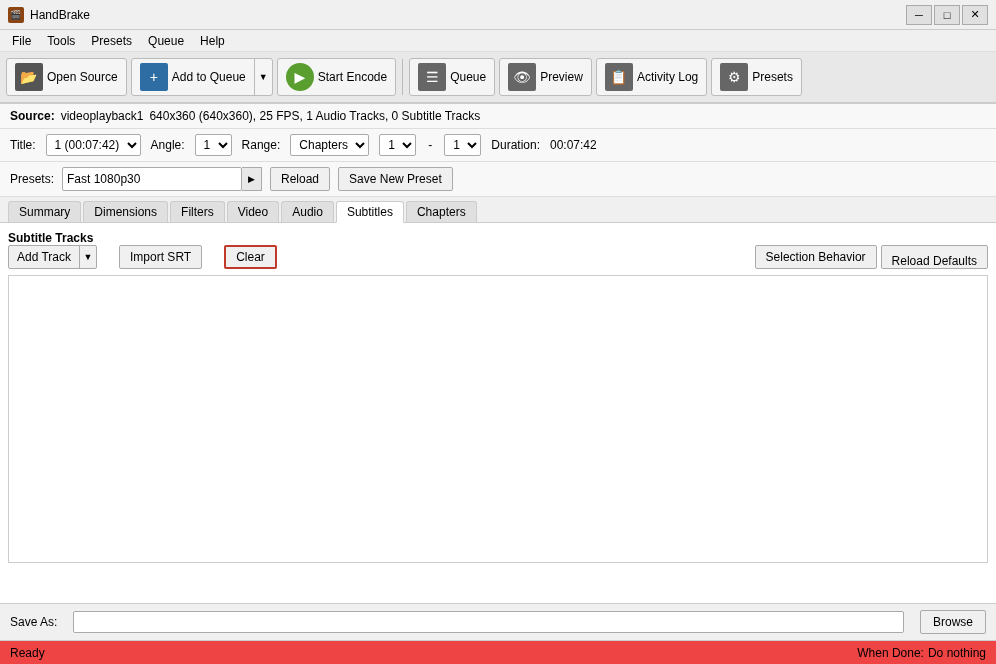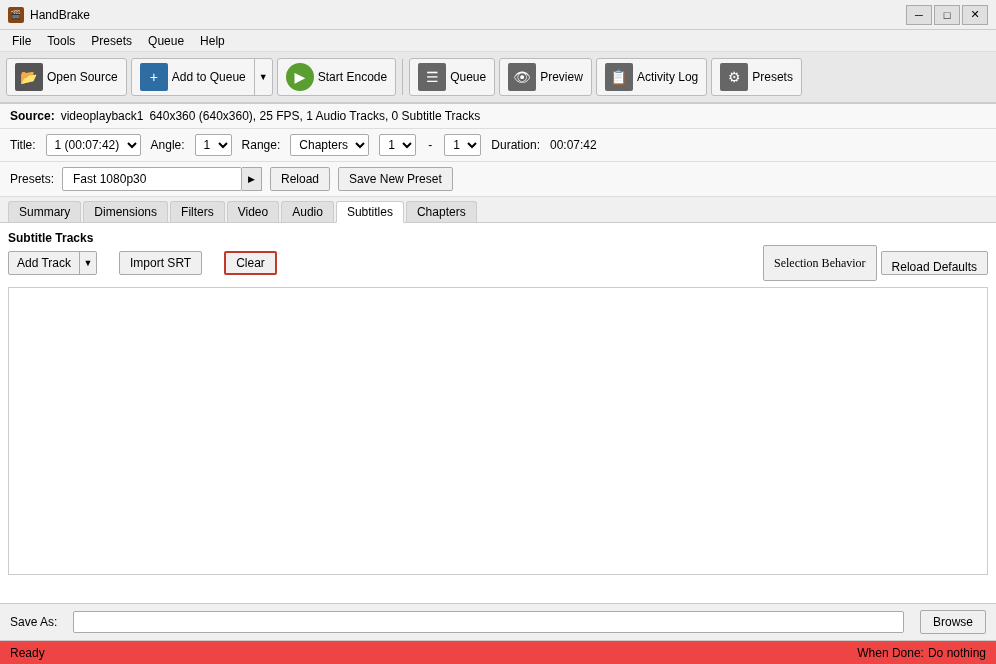--- a/index.html
+++ b/index.html
@@ -35,21 +35,21 @@
 
     
     .settings-row { padding: 5px 10px; display: flex; align-items: center; gap: 10px; font-size: 12px; border-bottom: 1px solid #ddd; background: #f8f8f8; }
     .settings-label { font-weight: normal; }
     select, input[type="text"] { height: 22px; border: 1px solid #aaa; background: white; font-size: 12px; padding: 0 4px; border-radius: 2px; }
     .dash { padding: 0 2px; }
 
     
     .presets-row { padding: 5px 10px; display: flex; align-items: center; gap: 8px; font-size: 12px; border-bottom: 1px solid #ddd; background: #f8f8f8; }
     .preset-select-wrap { position: relative; display: inline-flex; align-items: center; }
-    .preset-select { width: 180px; height: 24px; border: 1px solid #aaa; background: white; padding: 0 10px; font-size: 12px; appearance: none; }
+    .preset-select { width: 180px; height: 24px; border: 1px solid #aaa; background: white; padding: 0 4px; font-size: 12px; appearance: none; }
     .preset-arrow-btn { width: 20px; height: 24px; border: 1px solid #aaa; border-left: none; background: #e8e8e8; display: flex; align-items: center; justify-content: center; cursor: pointer; font-size: 9px; }
     .btn-small { height: 24px; padding: 0 10px; border: 1px solid #aaa; background: #f0f0f0; border-radius: 2px; cursor: pointer; font-size: 12px; }
 
     
     .tabs-bar { display: flex; padding: 4px 8px 0 8px; background: #f0f0f0; border-bottom: 1px solid #ccc; gap: 0; }
     .tab { padding: 3px 10px; border: 1px solid #ccc; border-bottom: none; background: #e0e0e0; cursor: pointer; font-size: 12px; margin-right: 2px; border-radius: 3px 3px 0 0; }
     .tab.active { background: white; border-bottom: 1px solid white; margin-bottom: -1px; z-index: 1; }
 
     
     .main-content { background: white; padding: 0; flex: 1; }
@@ -58,21 +58,21 @@
     .subtitle-panel { padding: 8px; background: white; }
     .subtitle-panel-title { font-weight: bold; font-size: 12px; }
     .subtitle-toolbar { display: flex; align-items: center; justify-content: space-between; margin-bottom: 6px; }
     .subtitle-toolbar-left { display: flex; align-items: center; gap: 22px; }
     .subtitle-toolbar-right { display: flex; align-items: center; gap: 4px; }
     .add-track-btn { display: flex; align-items: center; height: 24px; border: 1px solid #aaa; border-radius: 2px; background: #f0f0f0; overflow: hidden; }
     .add-track-main { padding: 0 8px; height: 100%; display: flex; align-items: center; cursor: pointer; font-size: 12px; border-right: 1px solid #aaa; }
     .add-track-arrow { width: 16px; height: 100%; display: flex; align-items: center; justify-content: center; cursor: pointer; font-size: 9px; }
     .clear-btn { height: 24px; padding: 0 10px; border: 2px solid #c0392b; border-radius: 2px; background: #f0f0f0; cursor: pointer; font-size: 12px; }
     .import-srt-btn { height: 24px; padding: 0 10px; border: 1px solid #aaa; border-radius: 2px; background: #f0f0f0; cursor: pointer; font-size: 12px; }
-    .selection-behavior-btn { height: 36px; padding: 0 10px; border: 1px solid #aaa; border-radius: 2px; background: #f0f0f0; cursor: pointer; font-size: 12px; font-family: Liberation Serif, serif; }
+    .selection-behavior-btn { height: 24px; padding: 0 10px; border: 1px solid #aaa; border-radius: 2px; background: #f0f0f0; cursor: pointer; font-size: 12px; }
     .reload-defaults-btn { height: 24px; padding: 8px 10px; border: 1px solid #aaa; border-radius: 2px; background: #f0f0f0; cursor: pointer; font-size: 12px; }
 
     
     .track-list-area { border: 1px solid #ccc; background: white; height: 288px; margin-bottom: 8px; }
 
     
     .save-bar { padding: 6px 10px; background: #f0f0f0; border-top: 1px solid #ccc; display: flex; align-items: center; gap: 16px; }
     .save-input { flex: 1; height: 24px; border: 1px solid #aaa; background: white; padding: 0 4px; font-size: 12px; }
     .browse-btn { height: 24px; padding: 0 12px; border: 1px solid #aaa; background: #f0f0f0; cursor: pointer; font-size: 12px; border-radius: 2px; }
 

